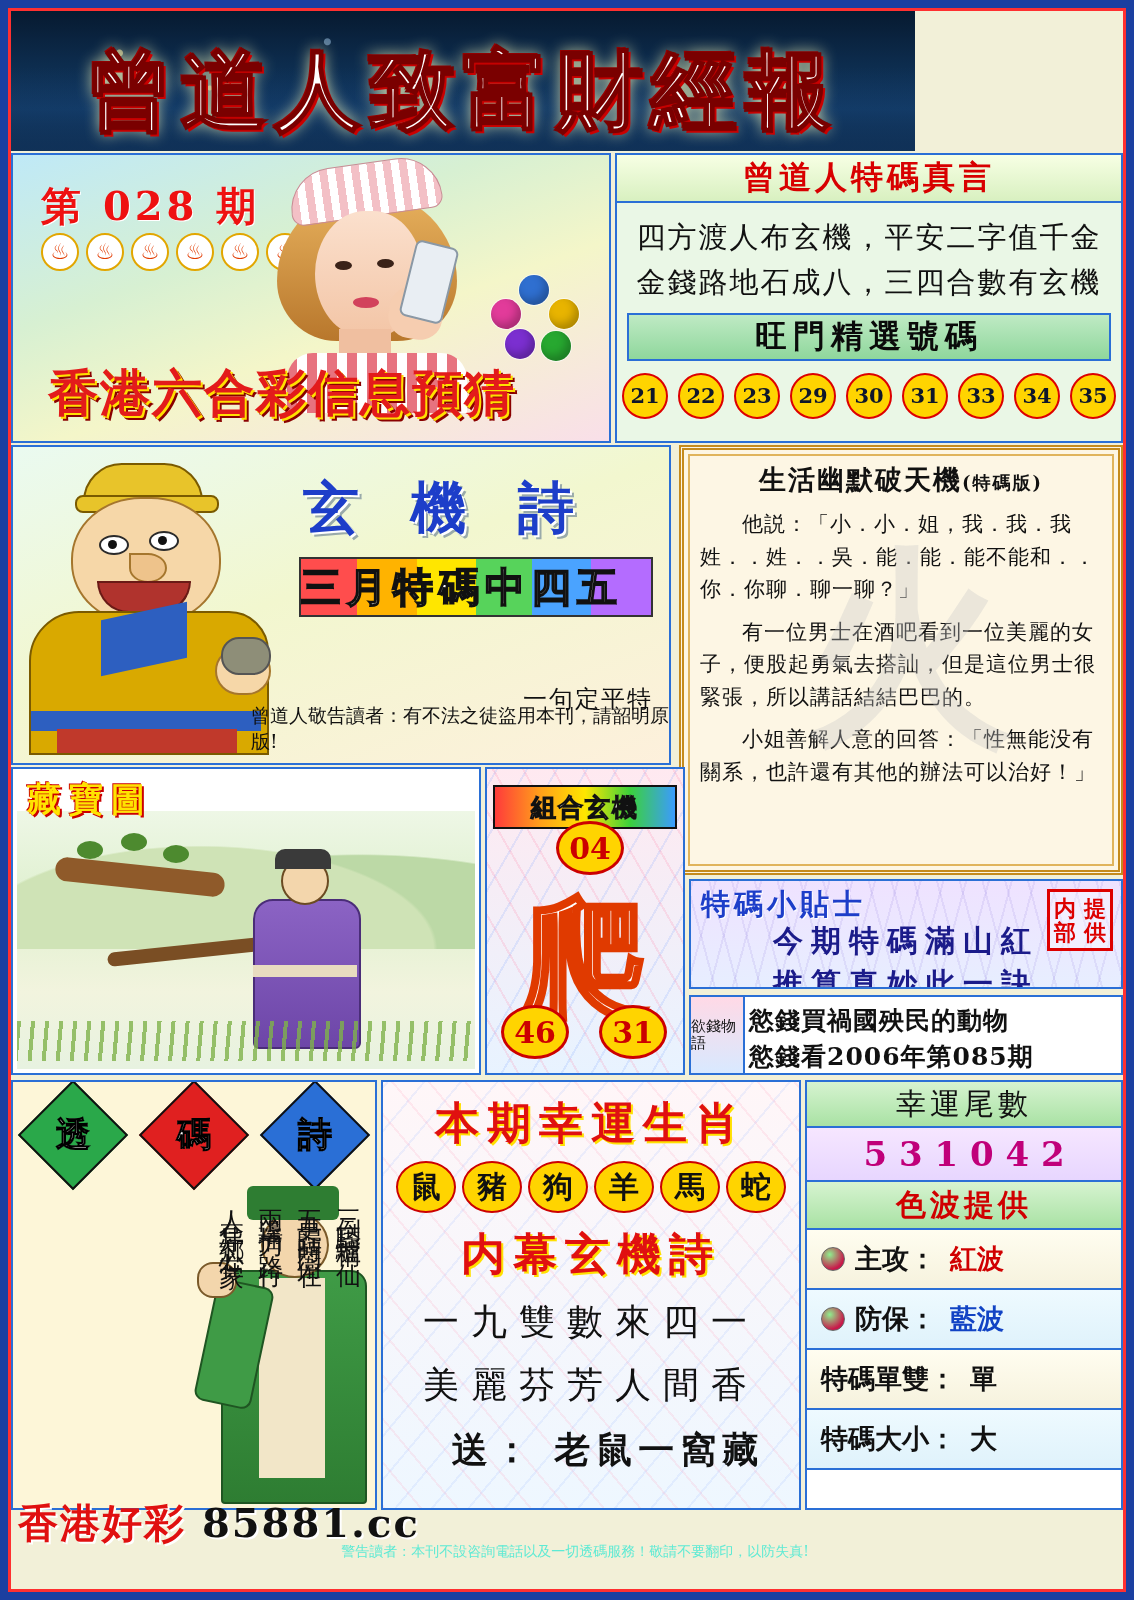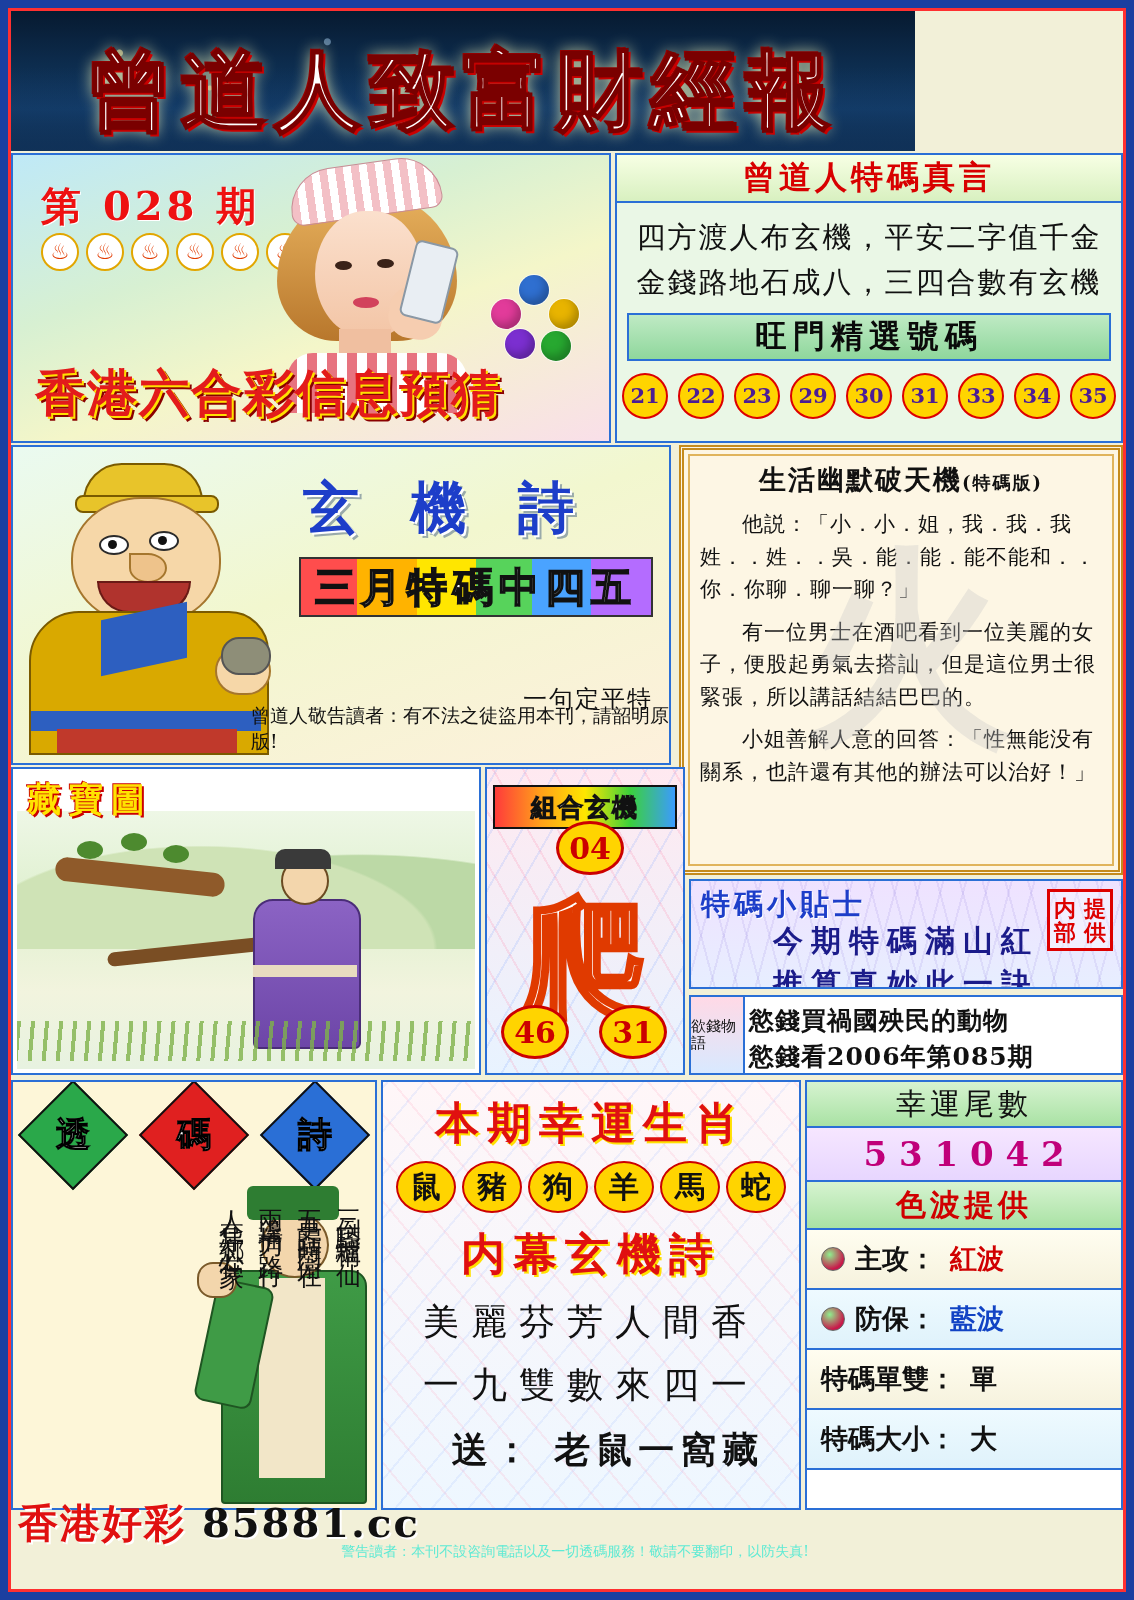--- a/index.html
+++ b/index.html
@@ -55,37 +55,37 @@
     border:2px solid #8a98a5;transform:rotate(14deg);}
   .girl .hand{position:absolute;left:128px;top:130px;width:54px;height:52px;border-radius:22px;background:#f6cdb0;transform:rotate(10deg);}
   .balls{position:absolute;right:22px;top:120px;width:96px;height:96px;}
   .balls i{position:absolute;width:30px;height:30px;border-radius:50%;display:block;
     box-shadow:inset -4px -5px 8px rgba(0,0,0,.25), 0 0 0 1px rgba(255,255,255,.6);}
   .balls i:nth-child(1){left:28px;top:0;background:#2f6fd0;}
   .balls i:nth-child(2){left:58px;top:24px;background:#e8b400;}
   .balls i:nth-child(3){left:0;top:24px;background:#e23b9a;}
   .balls i:nth-child(4){left:14px;top:54px;background:#7b2fd0;}
   .balls i:nth-child(5){left:50px;top:56px;background:#27a830;}
-  .subtitle{position:absolute;left:22px;bottom:14px;font-family:"DejaVu Serif",serif;font-weight:bold;
+  .subtitle{position:absolute;left:35px;bottom:14px;font-family:"DejaVu Serif",serif;font-weight:bold;
     font-size:50px;letter-spacing:2px;color:#e31b1b;text-shadow:2px 2px 0 #ffe000,4px 4px 0 #8a0000;}
 
   .topright{position:absolute;left:604px;top:0;width:508px;height:290px;
     background:#eaf7e6;border:2px solid #2a6fd6;box-sizing:border-box;}
   .tr-title{height:46px;background:linear-gradient(180deg,#f7ffe4,#d8f0c0);border-bottom:2px solid #2a6fd6;
     display:flex;align-items:center;justify-content:center;}
   .tr-title span{font-family:"DejaVu Serif",serif;font-weight:bold;font-size:32px;color:#d80000;letter-spacing:4px;}
   .tr-lines{padding:12px 12px 0;}
   .tr-lines div{font-family:"DejaVu Serif",serif;font-size:29px;color:#111;letter-spacing:2px;
     text-align:center;line-height:1.55;}
   .tr-sub{margin:8px 10px 0;height:44px;background:linear-gradient(180deg,#bfeac4,#8fd79c);
     border:2px solid #2a6fd6;display:flex;align-items:center;justify-content:center;}
   .tr-sub span{font-family:"DejaVu Serif",serif;font-weight:bold;font-size:32px;color:#0a0a0a;letter-spacing:6px;}
   .numrow{display:flex;justify-content:center;gap:10px;margin-top:12px;}
   .num{width:42px;height:42px;border-radius:50%;background:#ffd400;border:2px solid #d00;
-    display:flex;align-items:center;justify-content:center;font-weight:bold;font-size:21px;color:#4c1d95;
+    display:flex;align-items:center;justify-content:center;font-weight:bold;font-size:21px;color:#0f172a;
     font-family:"DejaVu Serif",serif;}
 
   
   .midband{position:absolute;left:11px;top:445px;width:1112px;height:320px;}
   .poembox{position:absolute;left:0;top:0;width:660px;height:320px;
     background:linear-gradient(160deg,#eafaf0 0%,#f2f7cf 45%,#fdf0dc 100%);
     border:2px solid #2a6fd6;box-sizing:border-box;overflow:hidden;}
   .oldman{position:absolute;left:8px;top:14px;width:250px;height:290px;}
   .om-hat{position:absolute;left:62px;top:2px;width:116px;height:40px;border-radius:60px 60px 8px 8px;background:#e8c42a;border:2px solid #7a5a00;}
   .om-hat:after{content:"";position:absolute;left:-10px;top:30px;width:140px;height:14px;border-radius:8px;background:#e8c42a;border:2px solid #7a5a00;}
@@ -98,21 +98,21 @@
   .om-body{position:absolute;left:8px;top:150px;width:236px;height:140px;border-radius:50px 40px 0 0;background:#d9a900;border:2px solid #7a5a00;}
   .om-collar{position:absolute;left:80px;top:150px;width:86px;height:56px;background:#2d5fc0;transform:skewY(-12deg);}
   .om-sash{position:absolute;left:10px;top:250px;width:230px;height:20px;background:#2d5fc0;}
   .om-skirt{position:absolute;left:36px;top:268px;width:180px;height:24px;background:#c0392b;}
   .om-hand{position:absolute;left:194px;top:186px;width:52px;height:44px;border-radius:24px;background:#f6d7a8;border:2px solid #a5762d;}
   .om-rock{position:absolute;left:200px;top:176px;width:46px;height:34px;border-radius:18px;background:#8e8e78;border:2px solid #555;}
   .poem-title{position:absolute;left:290px;top:24px;font-family:"DejaVu Serif",serif;font-weight:bold;font-size:56px;
     letter-spacing:16px;color:#1d3ec9;text-shadow:2px 2px 0 #fff,4px 4px 0 #9aa;}
   .poem-band{position:absolute;left:286px;top:110px;width:350px;height:56px;
     background:linear-gradient(90deg,#ff4d4d 0 16%,#ffb300 16% 33%,#ffe600 33% 50%,#57d35b 50% 66%,#4aa3ff 66% 83%,#b46cff 83% 100%);
-    border:2px solid #333;display:flex;align-items:center;justify-content:center;}
+    border:2px solid #333;display:flex;align-items:center;justify-content:flex-start;}
   .poem-band span{font-family:"DejaVu Serif",serif;font-weight:bold;font-size:40px;color:#fff;letter-spacing:6px;
     -webkit-text-stroke:1.5px #111;}
   .poem-tag{position:absolute;right:16px;top:236px;font-family:"DejaVu Serif",serif;font-size:24px;color:#111;letter-spacing:2px;}
   .poem-warn{position:absolute;left:238px;bottom:8px;font-family:"DejaVu Serif",serif;font-size:19px;color:#111;}
 
   
   .jokebox{position:absolute;left:668px;top:0;width:444px;height:430px;background:#fdf6e4;
     border:5px double #c58b1d;box-sizing:border-box;padding:12px 16px;overflow:hidden;}
   .jokebox:before{content:"";position:absolute;inset:4px;border:2px solid #e0b45c;pointer-events:none;}
   .joke-title{text-align:center;font-family:"DejaVu Serif",serif;font-weight:bold;font-size:27px;color:#111;letter-spacing:2px;}
@@ -434,22 +434,22 @@
       <div class="lk-t1">本期幸運生肖</div>
       <div class="zodiacs">
         <div class="zod">鼠</div>
         <div class="zod">豬</div>
         <div class="zod">狗</div>
         <div class="zod">羊</div>
         <div class="zod">馬</div>
         <div class="zod">蛇</div>
       </div>
       <div class="lk-t2">内幕玄機詩</div>
+      <div class="lk-line">一九雙數來四一</div>
       <div class="lk-line">美麗芬芳人間香</div>
-      <div class="lk-line">一九雙數來四一</div>
       <div class="lk-give">送： 老鼠一窩藏</div>
     </div>
 
     <div class="rightcol">
       <div class="rc-h">幸運尾數</div>
       <div class="rc-tail">5 3 1 0 4 2</div>
       <div class="rc-h2">色波提供</div>
 
       <div class="rc-row">
         <span class="dot"></span>

